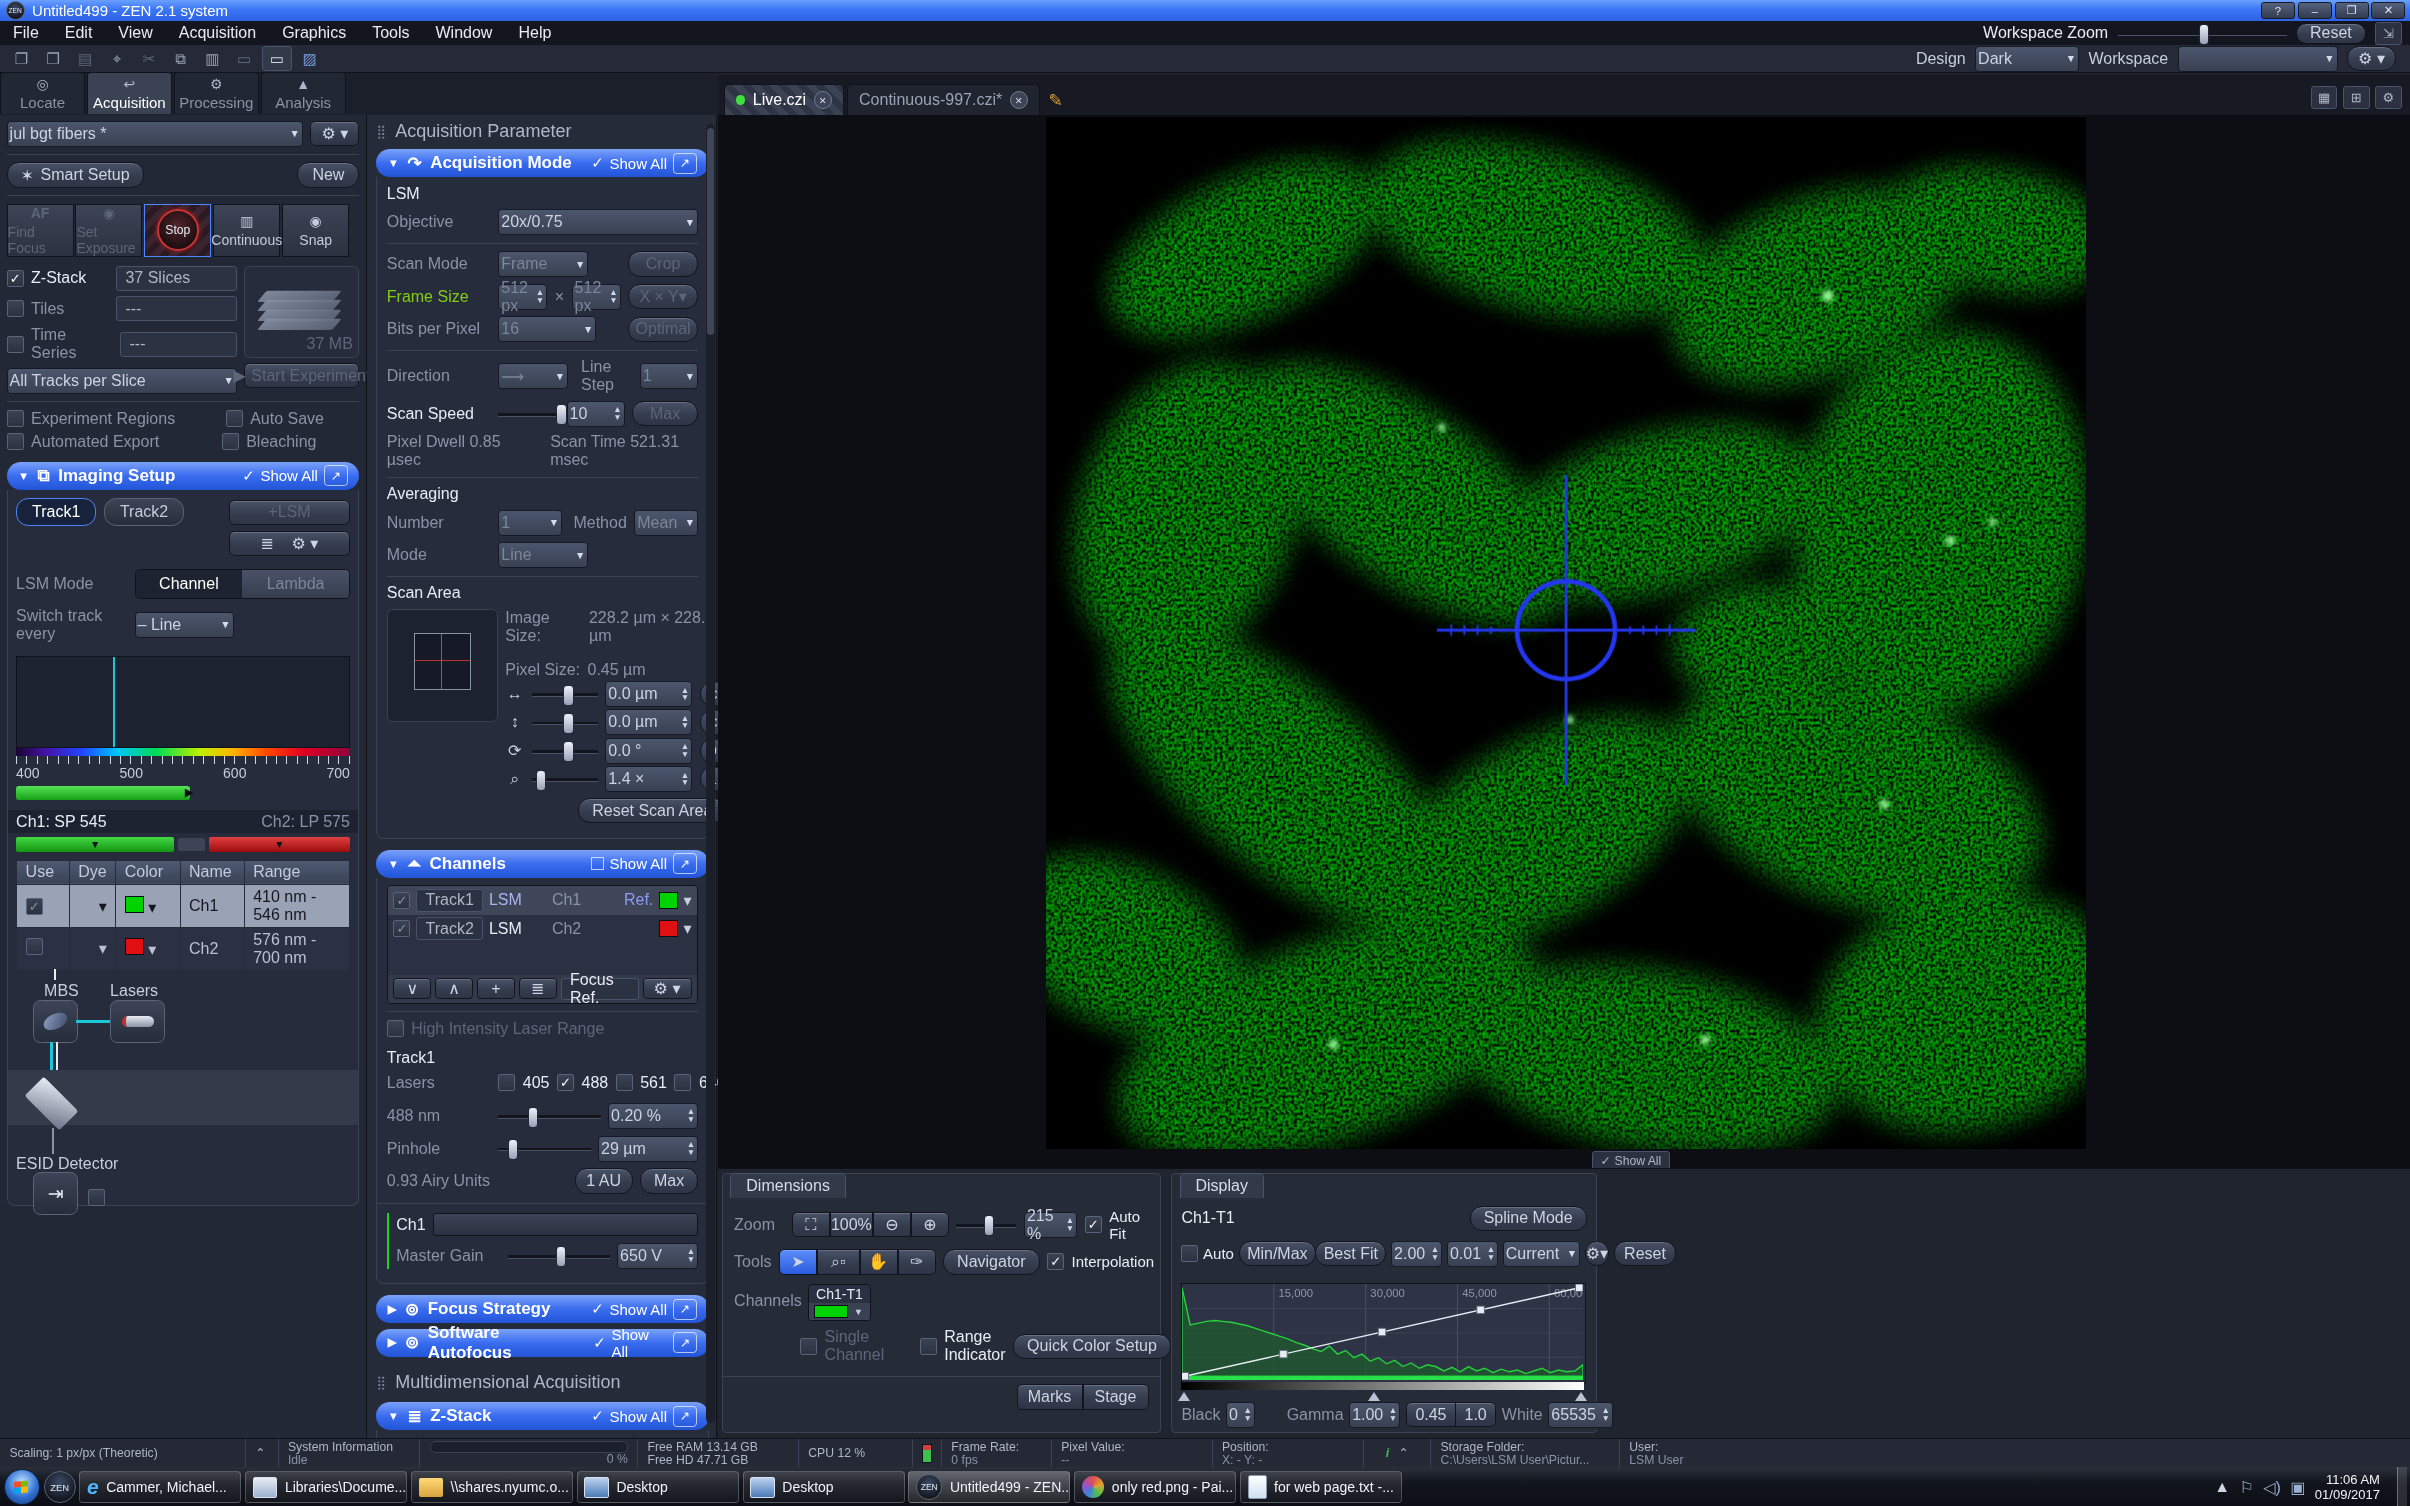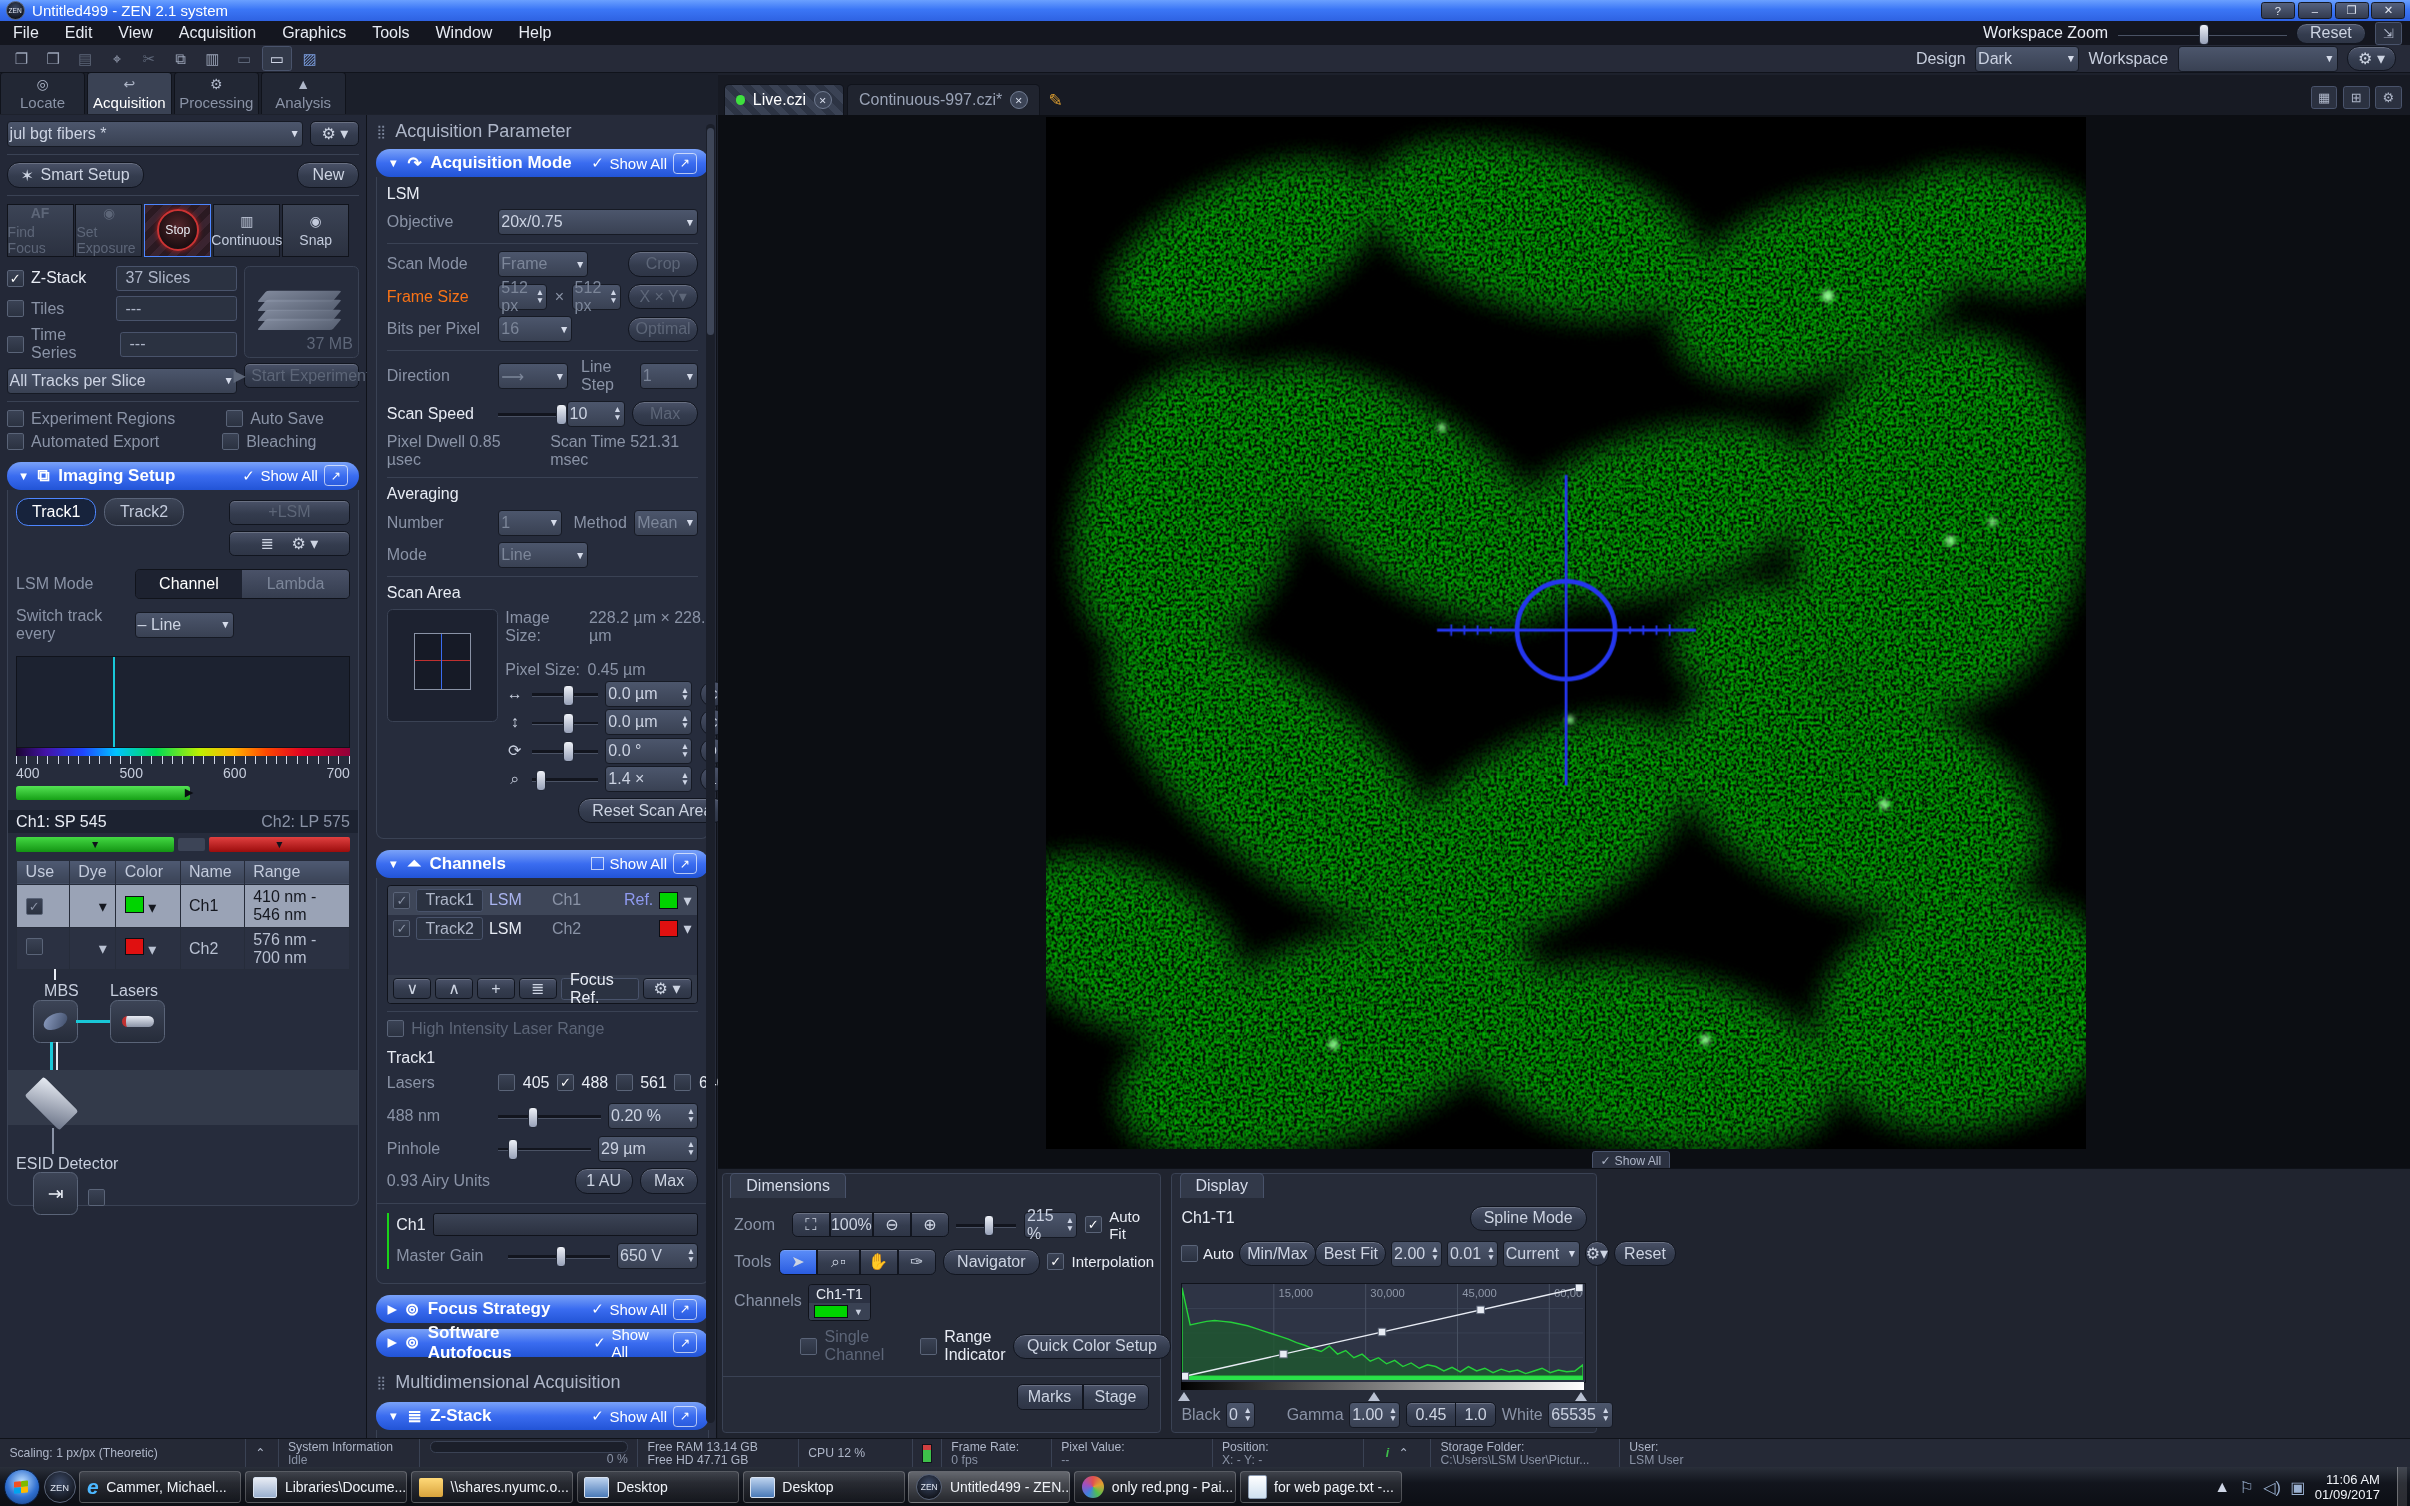--- a/index.html
+++ b/index.html
@@ -425,41 +425,41 @@
       <div class="hr"></div>
       <div class="frow">
         <span class="lc">Scan Mode</span>
         <span class="inp dd" style="width:90px;color:#7c8699">
             <span>Frame</span>
             <span class="dda">▼</span>
           </span>
         <span class="btn dis" style="margin-left:auto;width:70px">Crop</span>
       </div>
       <div class="frow">
-        <span class="lc wlbl" style="color:#f97316">Frame Size</span>
+        <span class="lc wlbl" style="color:#84cc16">Frame Size</span>
         <span class="inp spin" style="width:81px;color:#7c8699">
             <span>512 px</span>
             <span class="ud">
               <span>▲</span>
               <span>▼</span>
             </span>
           </span>
         <span class="lbl">×</span>
         <span class="inp spin" style="width:81px;color:#7c8699">
             <span>512 px</span>
             <span class="ud">
               <span>▲</span>
               <span>▼</span>
             </span>
           </span>
         <span class="btn dis" style="margin-left:auto;width:70px"><span>X × Y</span> ▾</span>
       </div>
       <div class="frow">
         <span class="lc">Bits per Pixel</span>
-        <span class="inp dd" style="width:74px;color:#7c8699">
+        <span class="inp dd" style="width:98px;color:#7c8699">
             <span>16</span>
             <span class="dda">▼</span>
           </span>
         <span class="btn dis" style="margin-left:auto;width:70px">Optimal</span>
       </div>
       <div class="hr"></div>
       <div class="frow">
         <span class="lc">Direction</span>
         <span class="inp dd" style="width:90px;color:#7c8699">
             <span>⟶</span>

